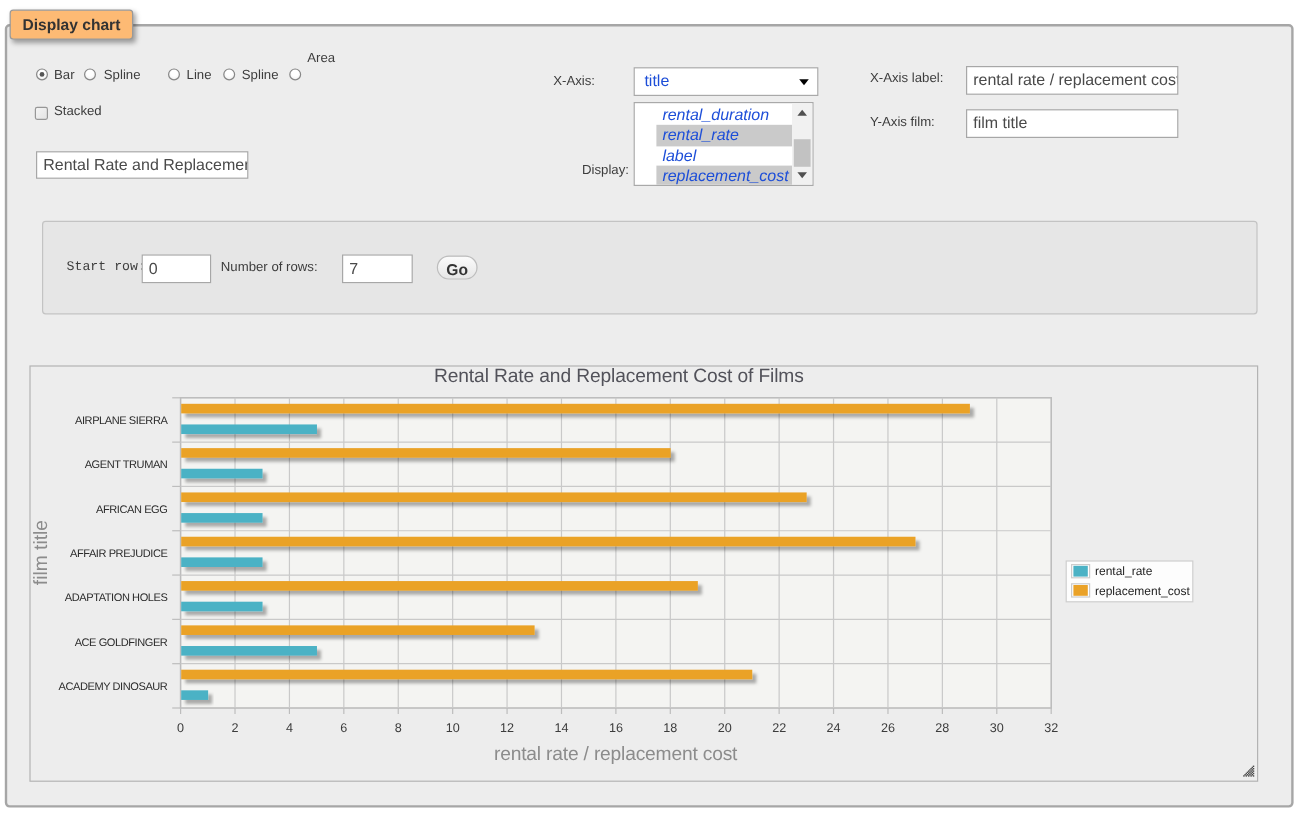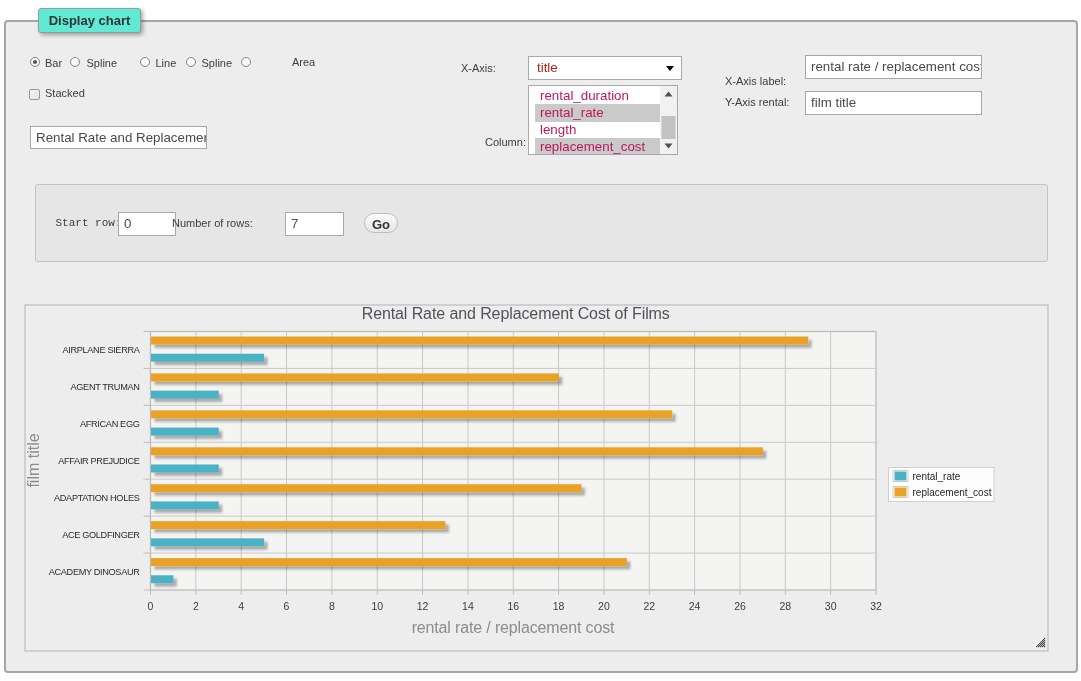--- a/index.html
+++ b/index.html
@@ -1,89 +1,89 @@
 <!DOCTYPE html>
 <html><head>
 <meta charset="utf-8">
 <style>
   html,body{margin:0;padding:0;background:#fff;}
   body{width:1081px;height:681px;position:relative;font-family:"Liberation Sans",sans-serif;overflow:hidden;}
   .abs{position:absolute;box-sizing:border-box;}
   #fs{left:4px;top:20px;width:1074px;height:653px;border:2px solid #a6a6a6;border-radius:4px;background:#ededed;}
-  #lgbox{left:38px;top:7.5px;width:103px;height:25.5px;background:#5eead4;border:1px solid #999;border-radius:3px;
+  #lgbox{left:8px;top:7.5px;width:103px;height:25.5px;background:#fdba74;border:1px solid #999;border-radius:3px;
          box-shadow:2px 2px 4px rgba(0,0,0,0.35);font-weight:bold;font-size:13px;color:#333;
          text-align:center;line-height:24px;}
   .lbl{font-size:11px;color:#3d3d3d;white-space:nowrap;}
   .radio{width:10px;height:10px;border:1px solid #878787;border-radius:50%;background:radial-gradient(circle at 50% 35%,#ffffff 40%,#e9e9e9 100%);}
   .radio.sel::after{content:"";position:absolute;left:2px;top:2px;width:4px;height:4px;border-radius:50%;background:#565656;}
   .chk{width:11px;height:11px;border:1px solid #979797;background:linear-gradient(135deg,#f4f4f4,#e4e4e4);border-radius:2px;}
   .tin{border:1px solid #a7a7a7;background:#fff;font-size:13.3333px;color:#4a4a4a;line-height:21px;
        padding:0 0 0 5px;white-space:nowrap;overflow:hidden;}
   #panel{left:35px;top:184px;width:1013px;height:78px;background:#e6e6e6;border:1px solid #c3c3c3;border-radius:3px;}
   #gobtn{left:364px;top:213px;width:34px;height:20px;border:1px solid #bdbdbd;border-radius:11px;
          background:linear-gradient(#fbfbfb,#e6e6e6);font-size:13px;font-weight:bold;color:#333;
          text-align:center;line-height:21px;}
   #selx{left:528px;top:56px;width:154px;height:24px;border:1px solid #a9a9a9;background:#fff;
-        font-size:13.3333px;color:#b91c1c;line-height:22px;padding-left:8px;}
+        font-size:13.3333px;color:#1d4ed8;line-height:22px;padding-left:8px;}
   #selx .arr{position:absolute;right:7px;top:9px;width:0;height:0;border-left:4px solid transparent;
         border-right:4px solid transparent;border-top:5px solid #000;}
   #mselect{left:528px;top:85px;width:150px;height:70px;border:1px solid #a9a9a9;background:#fff;overflow:hidden;}
-  .opt{position:absolute;left:6px;width:131px;height:18px;font-size:13.3333px;color:#be185d;padding-left:5px;
-       line-height:17px;box-sizing:border-box;white-space:nowrap;}
+  .opt{position:absolute;left:18px;width:131px;height:18px;font-size:13.3333px;color:#1d4ed8;padding-left:5px;
+       line-height:17px;box-sizing:border-box;white-space:nowrap;font-style:italic;}
   .opt.sel{background:#cacaca;}
   #sbar{position:absolute;right:0px;top:0px;width:17px;height:68px;background:#f1f1f1;}
   #chartsvg{left:0;top:0;}
 </style>
 </head>
 <body>
 <div id="fs" class="abs"></div>
 <div id="lgbox" class="abs">Display chart</div>
 
 <span class="abs radio sel" style="left:29.5px;top:57px;"></span>
 <span class="abs lbl" style="left:45px;top:57px;">Bar</span>
 <span class="abs radio" style="left:70px;top:57px;"></span>
 <span class="abs lbl" style="left:86.5px;top:57px;">Spline</span>
 <span class="abs radio" style="left:140px;top:57px;"></span>
 <span class="abs lbl" style="left:155.5px;top:57px;text-align:center;">Line</span>
 <span class="abs radio" style="left:186px;top:57px;"></span>
 <span class="abs lbl" style="left:201.5px;top:57px;">Spline</span>
 <span class="abs radio" style="left:240.5px;top:57px;"></span>
-<span class="abs lbl" style="left:256px;top:56px;margin-left:36px;">Area</span>
+<span class="abs lbl" style="left:256px;top:43px;">Area</span>
 
 <span class="abs chk" style="left:28.5px;top:88.5px;"></span>
 <span class="abs lbl" style="left:45px;top:87.3px;">Stacked</span>
 
 <div class="abs tin" style="left:30px;top:125.5px;width:177px;height:23px;">Rental Rate and Replacement Cost of Films</div>
 
 <span class="abs lbl" style="left:461px;top:61.5px;">X-Axis:</span>
 <div id="selx" class="abs">title<span class="arr"></span></div>
-<span class="abs lbl" style="left:485px;top:136px;">Column:</span>
+<span class="abs lbl" style="left:485px;top:136px;">Display:</span>
 <div id="mselect" class="abs">
   <div class="opt" style="top:1px;">rental_duration</div>
   <div class="opt sel" style="top:18px;">rental_rate</div>
-  <div class="opt" style="top:35px;">length</div>
+  <div class="opt" style="top:35px;">label</div>
   <div class="opt sel" style="top:52px;">replacement_cost</div>
   <div id="sbar">
     <svg width="17" height="68" style="position:absolute;left:0;top:0;">
       <rect x="0" y="0" width="17" height="68" fill="#f1f1f1"></rect>
       <path d="M 8.5 5.5 L 12.5 10.5 L 4.5 10.5 Z" fill="#505050"></path>
       <rect x="1.5" y="30" width="14" height="23" fill="#c2c2c2"></rect>
       <path d="M 8.5 62.5 L 12.5 57.5 L 4.5 57.5 Z" fill="#505050"></path>
     </svg>
   </div>
 </div>
-<span class="abs lbl" style="left:725px;top:75px;">X-Axis label:</span>
+<span class="abs lbl" style="left:725px;top:59px;">X-Axis label:</span>
 <div class="abs tin" style="left:805px;top:54.5px;width:177px;height:24px;">rental rate / replacement cost</div>
-<span class="abs lbl" style="left:725px;top:96px;">Y-Axis rental:</span>
+<span class="abs lbl" style="left:725px;top:96px;">Y-Axis film:</span>
 <div class="abs tin" style="left:805px;top:91px;width:177px;height:24px;">film title</div>
 
 <div id="panel" class="abs"></div>
 <span class="abs lbl" style="left:55.5px;top:216.8px;font-family:Liberation Mono, monospace;">Start row:</span>
 <div class="abs tin" style="left:118px;top:212px;width:58px;height:24px;">0</div>
-<span class="abs lbl" style="left:172px;top:216.8px;">Number of rows:</span>
+<span class="abs lbl" style="left:184px;top:216.8px;">Number of rows:</span>
 <div class="abs tin" style="left:285px;top:212px;width:59px;height:24px;">7</div>
 <div id="gobtn" class="abs">Go</div>
 
 <svg id="chartsvg" class="abs" width="1081" height="681" viewBox="0 0 1081 681">
 <defs>
   <filter id="bsh" x="-20%" y="-60%" width="140%" height="260%">
     <feDropShadow dx="3.4" dy="3.4" stdDeviation="1.3" flood-color="#000000" flood-opacity="0.3"></feDropShadow>
   </filter>
 </defs>
 

